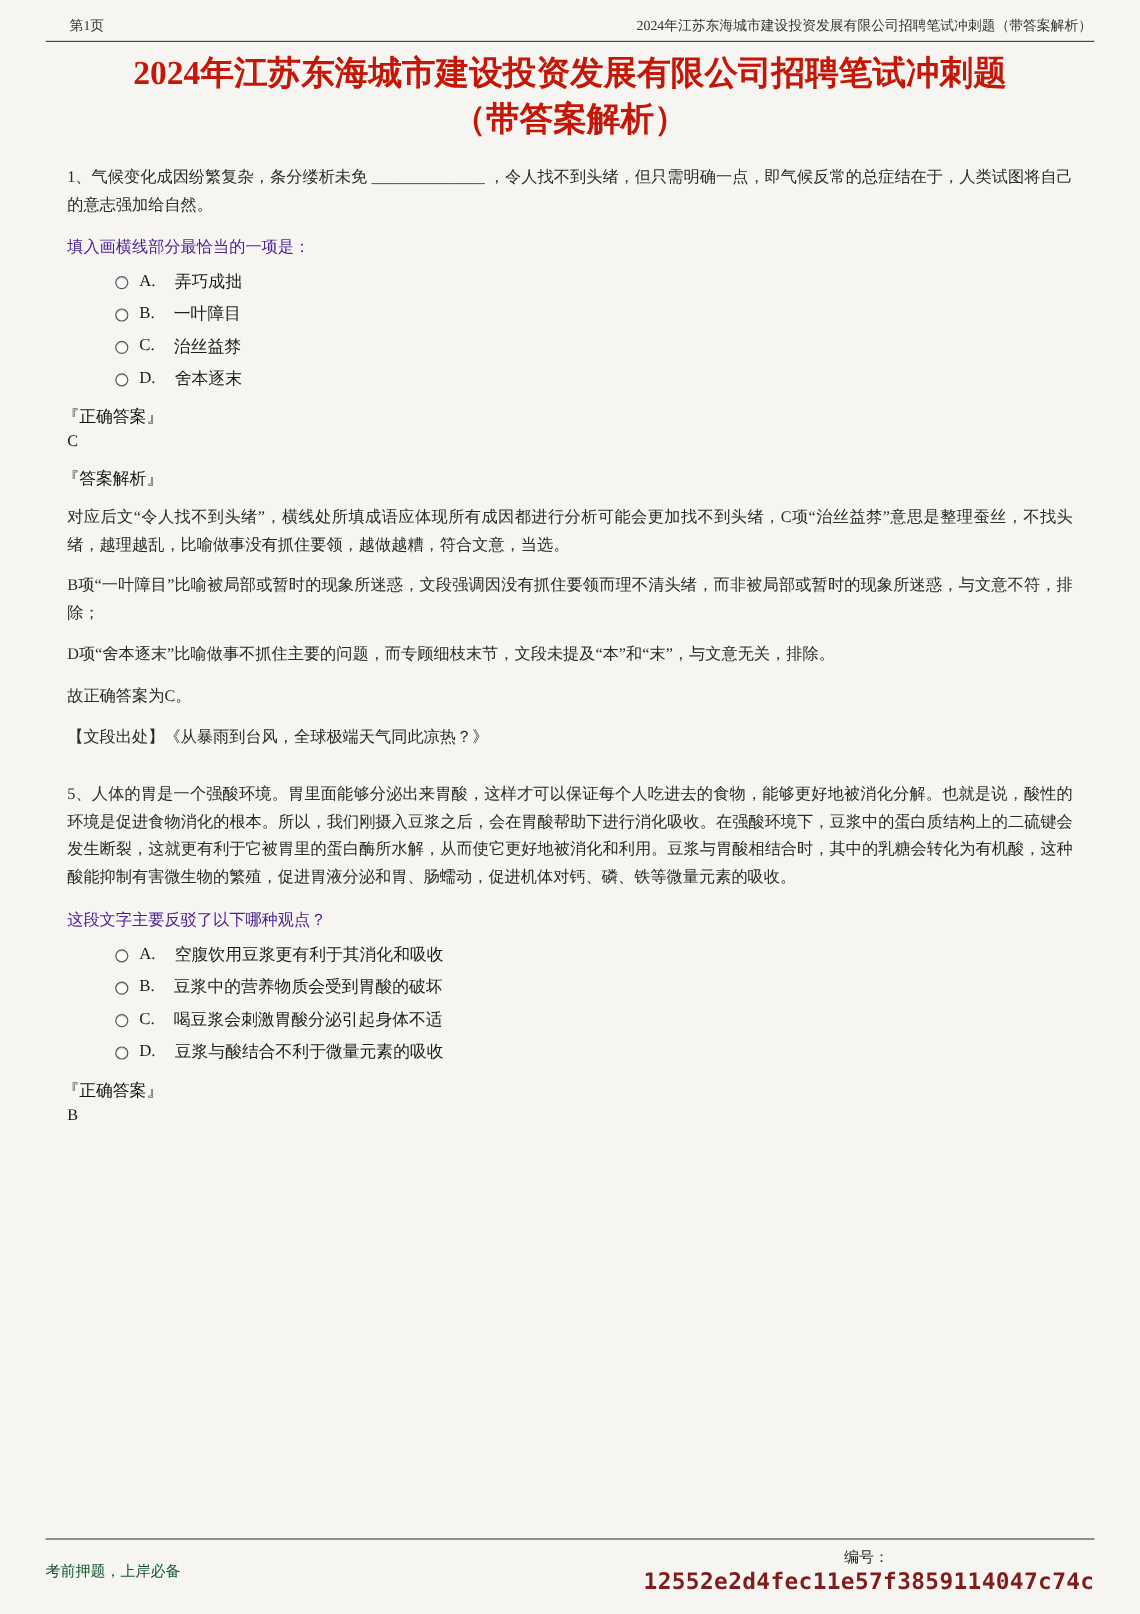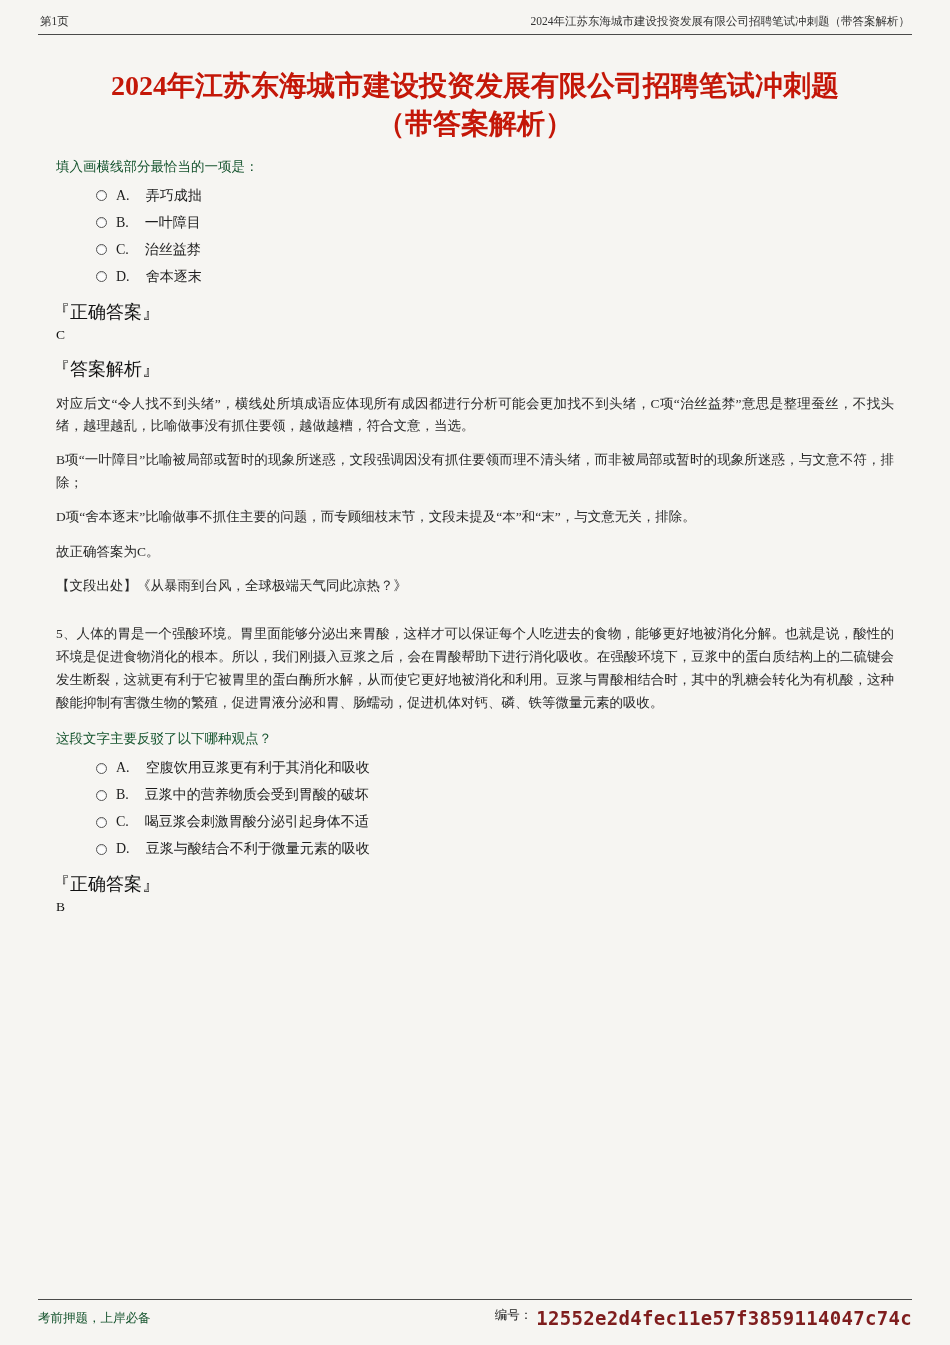--- a/index.html
+++ b/index.html
@@ -7,60 +7,60 @@
   body {
     background:#f6f5f2;
     font-family:"Liberation Serif","DejaVu Serif",serif;
     color:#1e1e1e;
     position:relative;
     overflow:hidden;
   }
   .page { position:absolute; inset:0; padding:10px 38px 0; }
 
   .header { display:flex; justify-content:space-between; align-items:flex-end;
-            font-size:11.5px; color:#333; padding:4px 2px 5px; }
+            font-size:11.5px; color:#333; padding:4px 2px 5px;margin-left:18px; }
   .header-rule { border-top:1.5px solid #4a4a4a; }
 
   .doc-title {
-    margin:32px auto 0; text-align:center;
+    margin:8px auto 0; text-align:center;
     color:#c41708; font-size:28px; font-weight:bold; line-height:1.35;
   }
 
   .notice { margin:56px 18px 0; font-size:14.5px; line-height:1.62;
             text-align:justify; color:#141414; }
 
   .section-heading {
     margin:58px 2px 0; color:#c41708; font-size:21.5px; font-weight:bold;
     line-height:1.45; text-align:justify;
   }
 
   .question { margin:0 18px; }
   .stem { font-size:13.5px; line-height:1.7; text-align:justify; color:#2a2a2a; }
   .q1-stem { margin-top:18px; }
   .q2-stem { margin-top:26px; }
-  .prompt { font-size:13.5px; margin-top:15px; color:#14532d; }
+  .prompt { font-size:13.5px; margin-top:15px; color:#4c1d95; }
 
   .options { margin:11px 0 0 40px; }
   .option { display:flex; align-items:center; margin-top:9px; font-size:14px; color:#1c1c1c; }
   .radio { width:11px; height:11px; border:1px solid #555; border-radius:50%;
            background:#fdfdfd; margin-right:9px; flex:none;
            box-shadow:inset 0 1px 1px rgba(0,0,0,.15); cursor:pointer; }
   .opt-label { margin-right:16px; }
 
-  .answer-label { font-size:18px; margin-top:14px; margin-left:-4px; color:#111; }
+  .answer-label { font-size:14px; margin-top:14px; margin-left:-4px; color:#111; }
   .answer-value { font-size:13.5px; margin-top:3px; color:#111; }
 
   .analysis p { font-size:13.5px; line-height:1.66; margin-top:12px;
                 text-align:justify; color:#2a2a2a; }
 
   .footer { position:absolute; left:38px; right:38px; bottom:16px; }
   .footer-rule { border-top:1.5px solid #4a4a4a; margin-bottom:7px; }
   .footer-row { display:flex; justify-content:space-between; align-items:center; }
   .footer-left { font-size:12.5px; color:#14532d; }
-  .footer-right { display:flex; font-size:12.5px; color:#222; }
+  .footer-right { display:flex; align-items:center; font-size:12.5px; color:#222;flex-direction:column; }
   .footer-code { font-family:"DejaVu Sans Mono",monospace; font-size:19px;
                  font-weight:bold; color:#7f1d1d; margin-left:4px; letter-spacing:.3px; }
 </style>
 </head>
 <body>
 
 <div class="page">
 
   <div class="header">
     <span>第1页</span>
@@ -69,20 +69,21 @@
   <div class="header-rule"></div>
 
   <div class="doc-title">
     <div>2024年江苏东海城市建设投资发展有限公司招聘笔试冲刺题</div>
     <div>（带答案解析）</div>
   </div>
 
 
 
   <div class="question">
+    <p class="stem q1-stem">1、气候变化成因纷繁复杂，条分缕析未免 ______________ ，令人找不到头绪，但只需明确一点，即气候反常的总症结在于，人类试图将自己的意志强加给自然。</p>
     <p class="prompt">填入画横线部分最恰当的一项是：</p>
 
     <div class="options">
       <div class="option">
         <span class="radio"></span>
         <span class="opt-label">A.</span>
         <span class="opt-text">弄巧成拙</span>
       </div>
       <div class="option">
         <span class="radio"></span>

